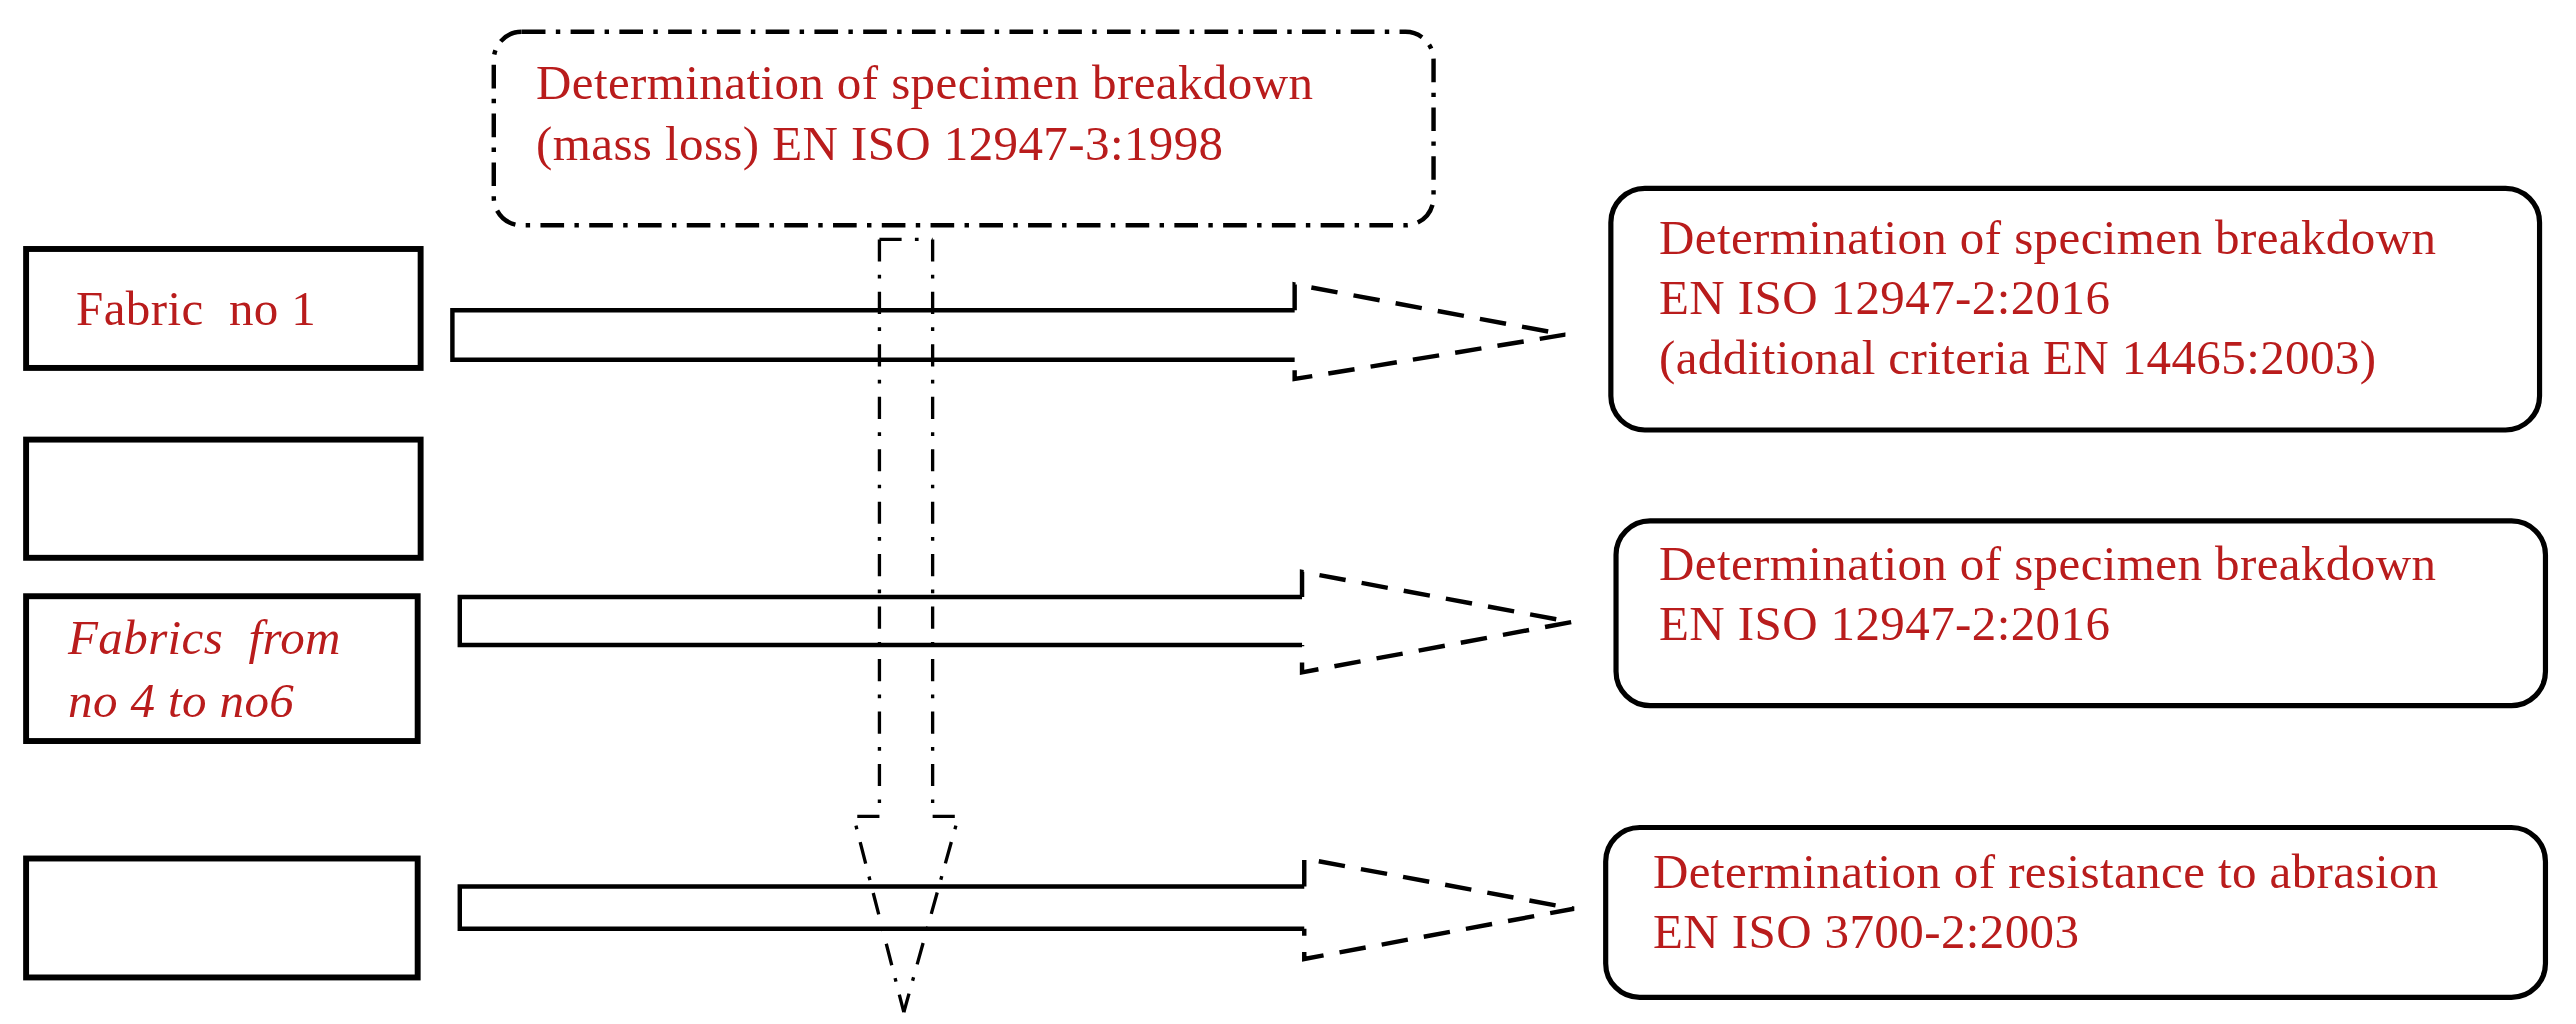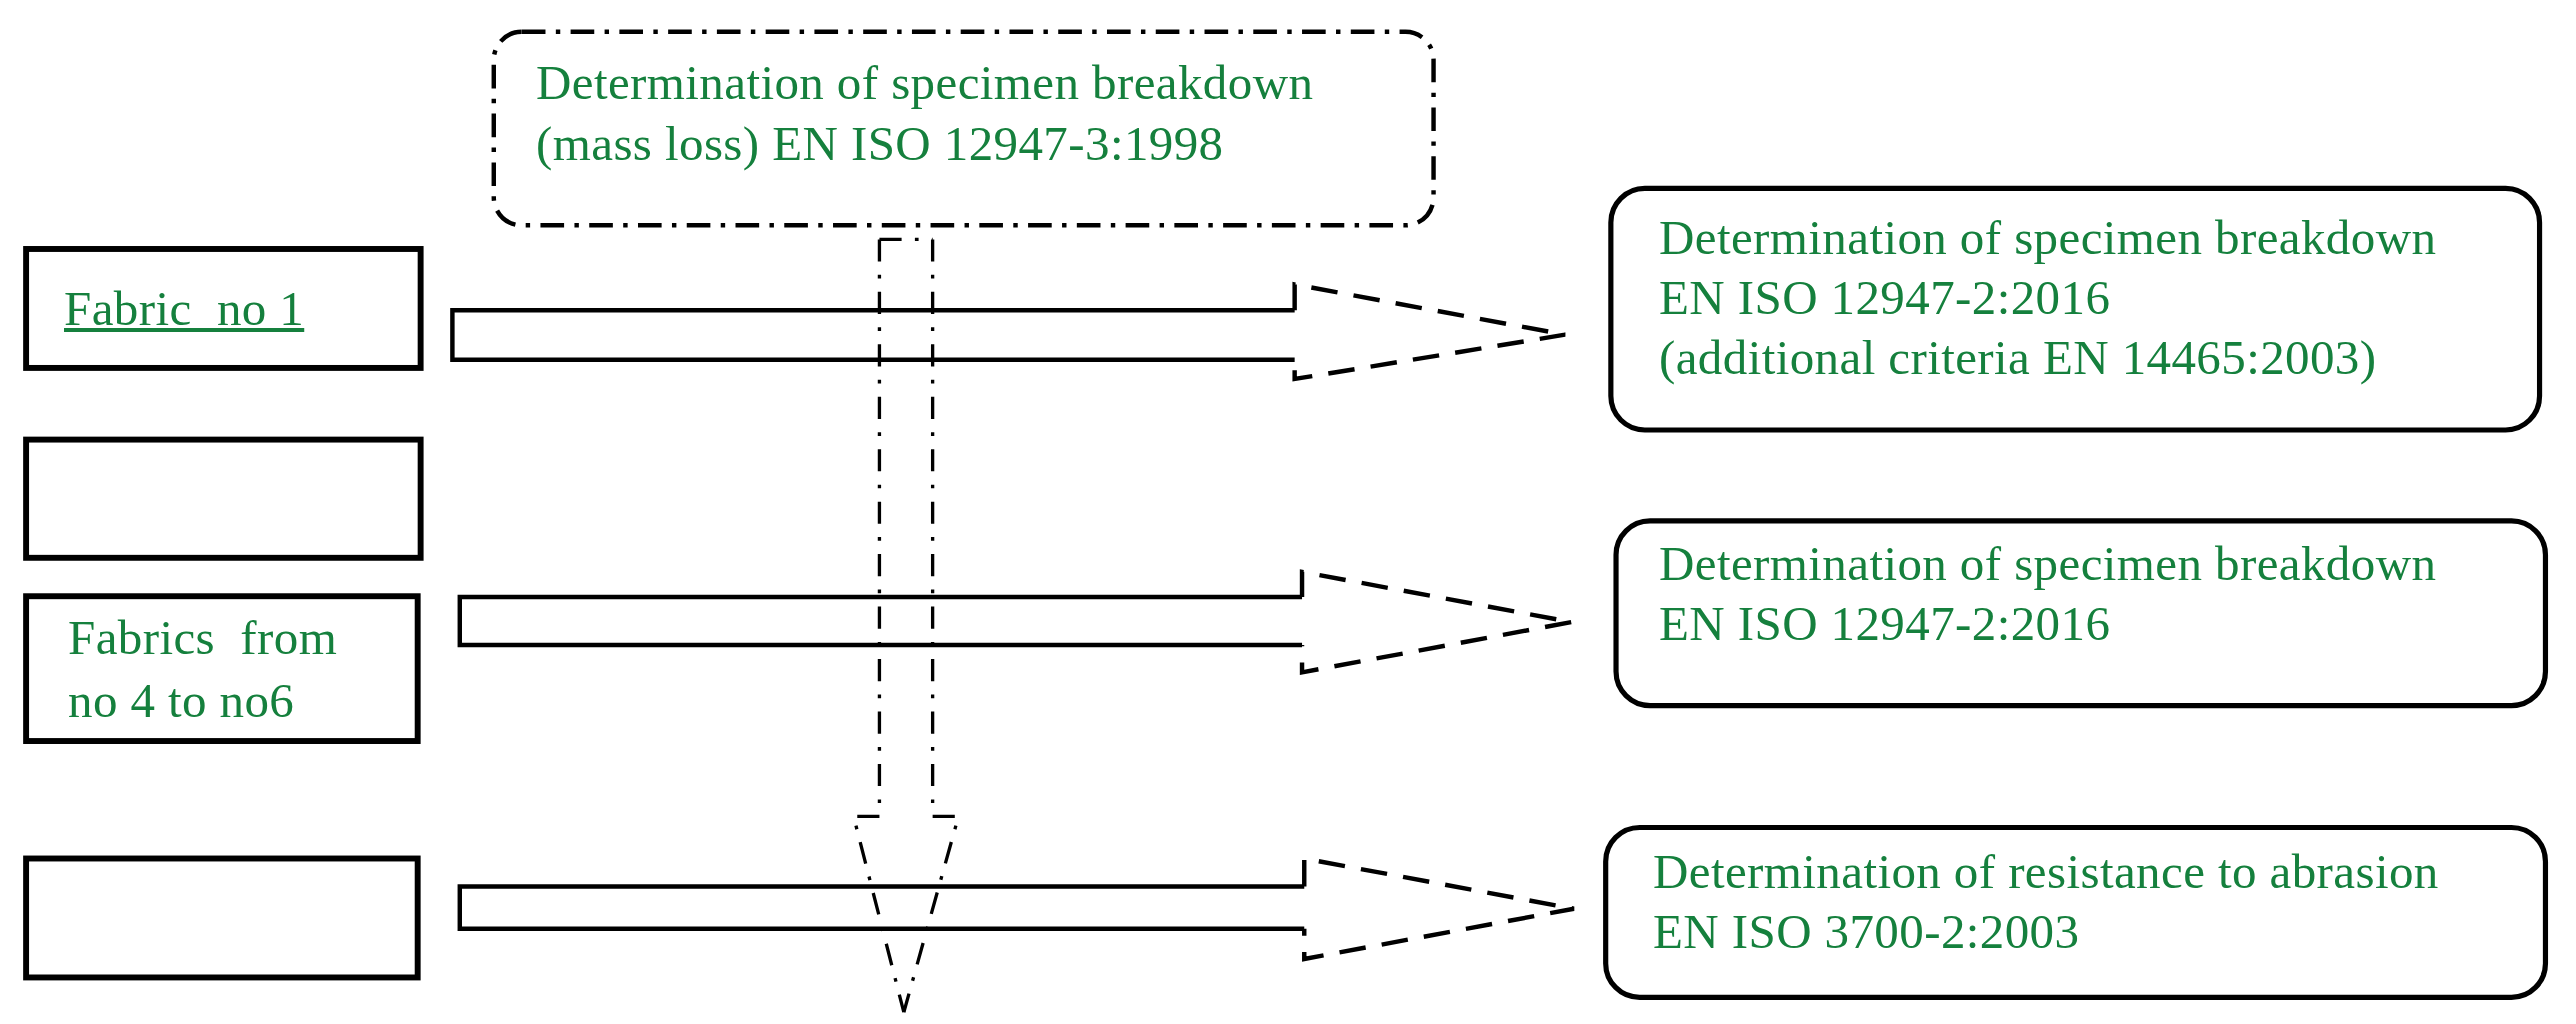--- a/index.html
+++ b/index.html
@@ -21,21 +21,21 @@
     left: 0;
     top: 0;
     width: 2576px;
     height: 1024px;
   }
   .label {
     position: absolute;
     white-space: pre-wrap;
     font-size: 49px;
     line-height: 61px;
-    color: #15803d;
+    color: #b91c1c;
     letter-spacing: 0.4px;
   }
   .vcenter {
     display: flex;
     align-items: center;
   }
 </style>
 </head>
 <body>
 
@@ -64,24 +64,24 @@
     <path d="M 1762 808 L 622 808 L 622 873 L 1762 873" stroke-width="6"></path>
     <path d="M 1762 808 L 1762 774 L 2127 842 L 1762 910 L 1762 873" stroke-width="6" stroke-dasharray="36 22"></path>
 
     <path d="M 1765 1200 L 622 1200 L 622 1257 L 1765 1257" stroke-width="6"></path>
     <path d="M 1765 1200 L 1765 1162 L 2130 1230 L 1765 1298 L 1765 1257" stroke-width="6" stroke-dasharray="36 22"></path>
   </svg>
 
   <div class="label" style="left:536px; top:52px; width:872px;">Determination of specimen breakdown
 (mass loss) EN ISO 12947-3:1998</div>
 
-  <div class="label vcenter" style="left:64px; top:249px; width:340px; height:119px;text-decoration:underline;">Fabric  no 1</div>
+  <div class="label vcenter" style="left:76px; top:249px; width:340px; height:119px;">Fabric  no 1</div>
 
 
-  <div class="label vcenter" style="left:68px; top:596px; width:340px; height:145px; line-height:63px;">Fabrics  from
+  <div class="label vcenter" style="left:68px; top:596px; width:340px; height:145px; line-height:63px;font-style:italic;">Fabrics  from
 no 4 to no6</div>
 
 
   <div class="label" style="left:1659px; top:208px; width:857px; line-height:60px;">Determination of specimen breakdown
 EN ISO 12947-2:2016
 (additional criteria EN 14465:2003)</div>
 
   <div class="label" style="left:1659px; top:534px; width:857px; line-height:60px;">Determination of specimen breakdown
 EN ISO 12947-2:2016</div>
 

